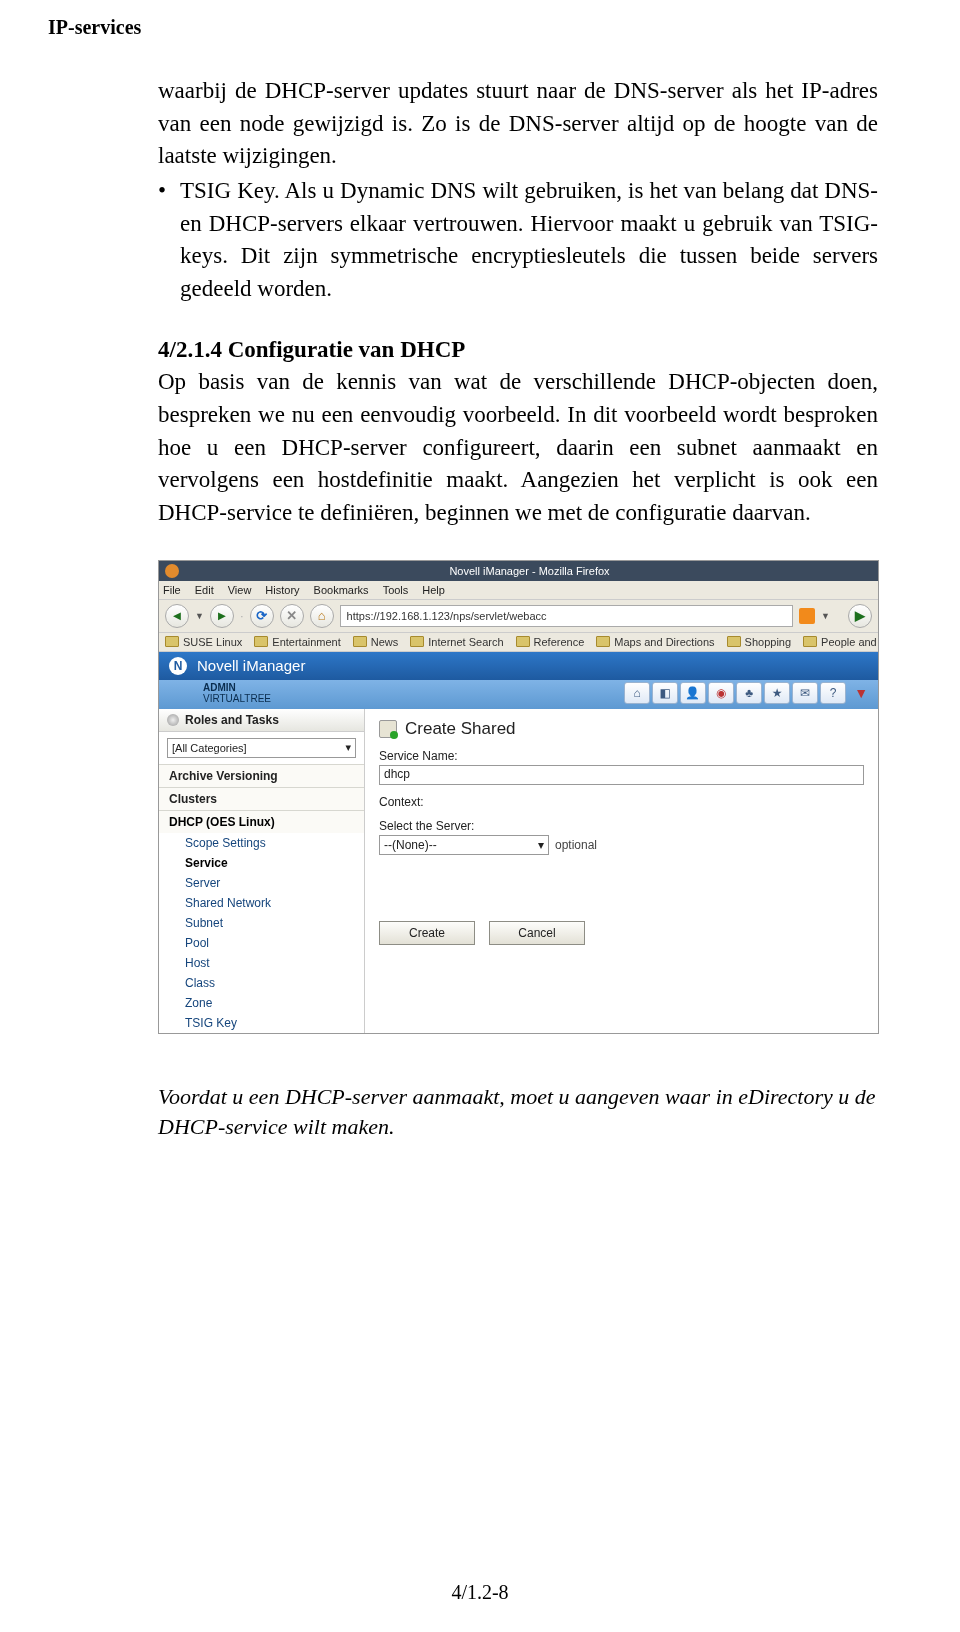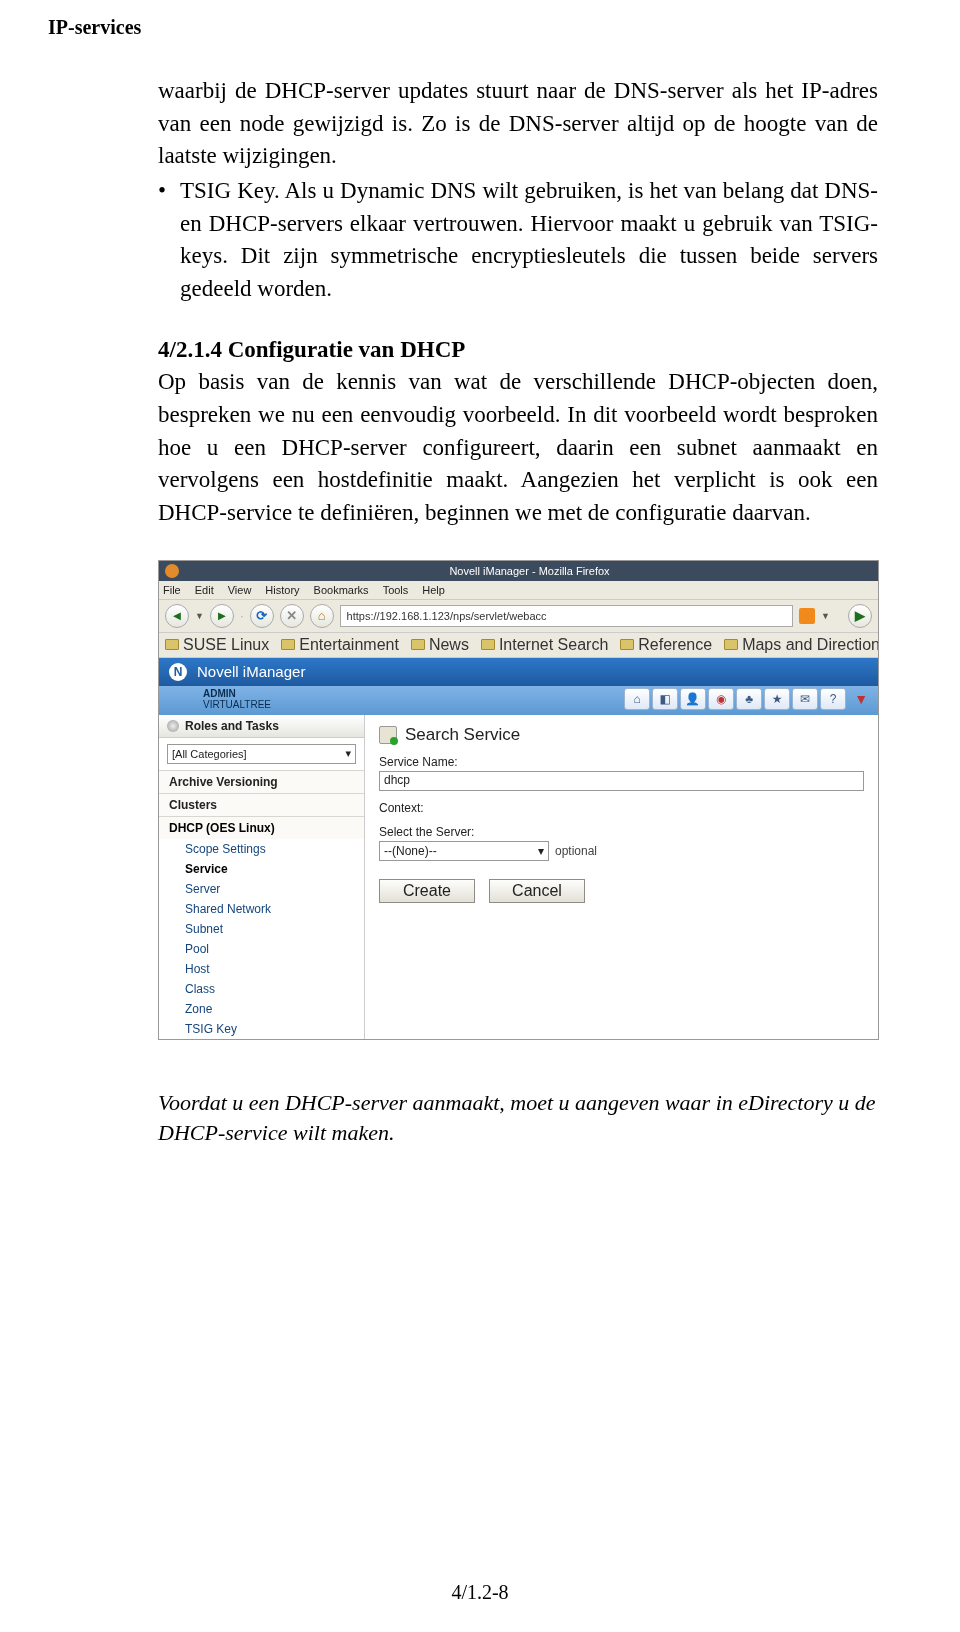--- a/index.html
+++ b/index.html
@@ -43,21 +43,21 @@
   .navbar { background: #ece9df; padding: 4px 6px; display: flex; align-items: center; gap: 6px; border-bottom: 1px solid #ccc; }
   .nb-btn { width: 24px; height: 24px; border-radius: 50%; border: 1px solid #aaa; display: flex; align-items: center; justify-content: center; font-size: 13px; background: linear-gradient(#fff,#e7e7e0); }
   .nb-green { color: #1d6f1d; font-weight: bold; }
   .nb-reload { color: #1a66c7; font-weight: bold; }
   .nb-stop  { color: #888; font-weight: bold; }
   .nb-home  { color: #b77514; }
   .url-input { flex: 1; height: 22px; border: 1px solid #aaa; background: #ffffff; padding: 2px 6px; display: flex; align-items: center; font-size: 11px; color: #333; }
   .rss-ico { width: 16px; height: 16px; background: #f28a1b; border-radius: 2px; }
   .sep-v { width: 6px; }
 
-  .bmbar { background: #ece9df; padding: 3px 6px; display: flex; gap: 12px; border-bottom: 1px solid #ccc; font-size: 16px; flex-wrap: nowrap; overflow: hidden; }
+  .bmbar { background: #ece9df; padding: 3px 6px; display: flex; gap: 12px; border-bottom: 1px solid #ccc; font-size: 11px; flex-wrap: nowrap; overflow: hidden; }
   .bm { display: flex; align-items: center; gap: 4px; color: #333; white-space: nowrap; }
   .bm .fld { width: 14px; height: 11px; background: #d9c46a; border: 1px solid #a78a2d; border-radius: 1px; }
 
   .novell-hdr { background: linear-gradient(#2d77c8, #1e5aa0); color: #fff; padding: 5px 10px; display: flex; align-items: center; gap: 10px; }
   .n-logo { width: 18px; height: 18px; border-radius: 50%; background: #fff; color: #1e5aa0; font-weight: bold; display: flex; align-items: center; justify-content: center; font-size: 12px; }
   .novell-hdr .nh-title { font-size: 15px; }
 
   .novell-sub { background: linear-gradient(#7fb3e6, #5d99d2); padding: 2px 10px 4px 44px; display: flex; align-items: center; color: #0a2d4f; font-size: 10px; }
   .novell-sub .id { line-height: 1.15; }
   .novell-sub .id b { font-weight: bold; }
@@ -85,21 +85,21 @@
 
   .field { margin-bottom: 10px; }
   .field label { display: block; font-size: 12px; margin-bottom: 2px; }
   .field .row { display: flex; align-items: center; gap: 6px; }
   .txt { height: 20px; border: 1px solid #999; background: #fff; padding: 1px 4px; font-size: 12px; min-width: 180px; }
   .sel2 { height: 20px; border: 1px solid #999; background: #fff; padding: 1px 4px; font-size: 12px; min-width: 170px; display: flex; align-items: center; justify-content: space-between; }
   .mini-ico { width: 16px; height: 16px; border: 1px solid #999; background: #f5f3ea; display: flex; align-items: center; justify-content: center; font-size: 10px; }
   .opt { font-size: 12px; color: #444; }
 
   .btn-row { margin-top: 18px; display: flex; gap: 14px; }
-  .btn { min-width: 96px; height: 24px; border: 1px solid #8d8d85; background: linear-gradient(#fdfdfb, #e3e1d6); font-size: 16px; display: flex; align-items: center; justify-content: center; cursor: pointer; }
+  .btn { min-width: 96px; height: 24px; border: 1px solid #8d8d85; background: linear-gradient(#fdfdfb, #e3e1d6); font-size: 12px; display: flex; align-items: center; justify-content: center; cursor: pointer; margin-top: 48px; }
 
   
   .caption { margin: 36px 0 0 110px; width: 720px; font-style: italic; font-size: 22px; line-height: 1.4; }
 
   .footer { margin-top: auto; padding-top: 40px; display: flex; justify-content: center; font-size: 20px; }
 
 </style>
 </head>
 <body>
 
@@ -236,21 +236,21 @@
         <div class="sb-item">Pool</div>
         <div class="sb-item">Host</div>
         <div class="sb-item">Class</div>
         <div class="sb-item">Zone</div>
         <div class="sb-item">TSIG Key</div>
       </div>
 
       <div class="content">
         <div class="cs-head">
           <span class="sv-ico"></span>
-          <span>Search Service</span>
+          <span>Create Shared</span>
         </div>
 
         <div class="field">
           <label>Service Name:</label>
           <div class="txt">dhcp</div>
         </div>
 
         <div class="field">
           <label>Context:</label>
         </div>

